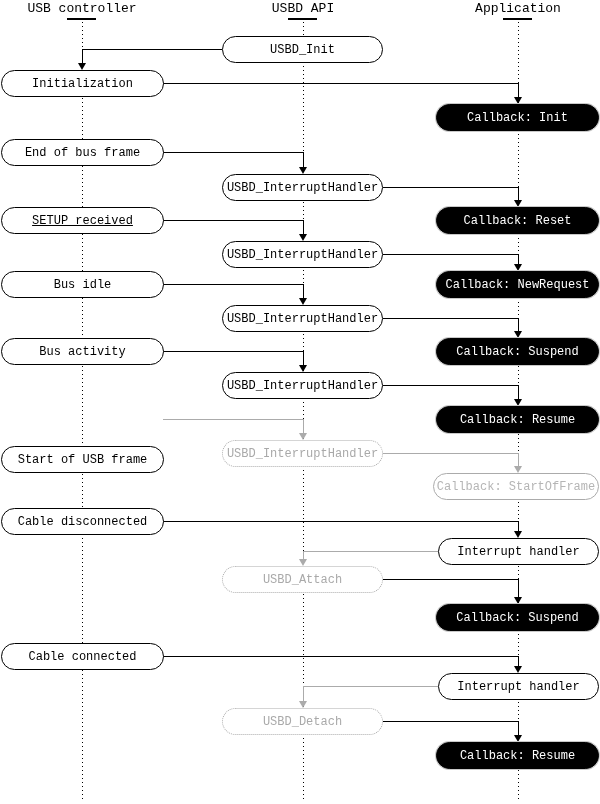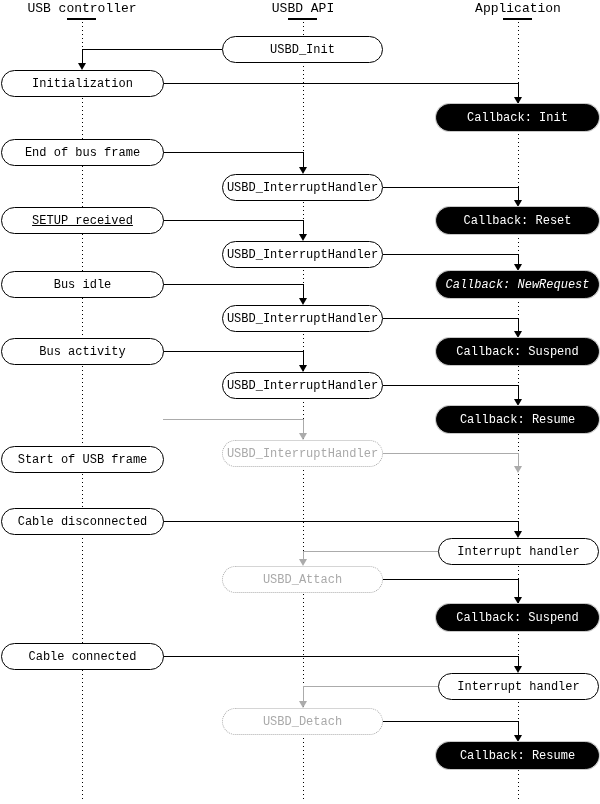--- a/index.html
+++ b/index.html
@@ -113,28 +113,29 @@
 
   <div class="node" style="left:222px;top:36px;width:161px;">USBD_Init</div>
   <div class="node" style="left:1px;top:70px;width:163px;font-family:Liberation Mono, monospace;">Initialization</div>
   <div class="node cb" style="left:436px;top:104px;width:163px;">Callback: Init</div>
   <div class="node" style="left:1px;top:139px;width:163px;">End of bus frame</div>
   <div class="node" style="left:222px;top:174px;width:161px;">USBD_InterruptHandler</div>
   <div class="node" style="left:1px;top:207px;width:163px;text-decoration:underline;">SETUP received</div>
   <div class="node cb" style="left:436px;top:207px;width:163px;">Callback: Reset</div>
   <div class="node" style="left:222px;top:241px;width:161px;">USBD_InterruptHandler</div>
   <div class="node" style="left:1px;top:271px;width:163px;">Bus idle</div>
-  <div class="node cb" style="left:436px;top:271px;width:163px;font-style:italic;">Callback: NewRequest</div>
+  <div class="node cb" style="left:436px;top:271px;width:163px;">Callback: NewRequest</div>
   <div class="node" style="left:222px;top:305px;width:161px;">USBD_InterruptHandler</div>
   <div class="node" style="left:1px;top:338px;width:163px;">Bus activity</div>
   <div class="node cb" style="left:436px;top:338px;width:163px;">Callback: Suspend</div>
   <div class="node" style="left:222px;top:372px;width:161px;">USBD_InterruptHandler</div>
   <div class="node" style="left:1px;top:406px;width:163px;margin-top:40px;">Start of USB frame</div>
   <div class="node cb" style="left:436px;top:406px;width:163px;">Callback: Resume</div>
   <div class="node ghost-dotted" style="left:222px;top:440px;width:161px;">USBD_InterruptHandler</div>
+  <div class="node ghost" style="left:433px;top:473px;width:166px;">Callback: StartOfFrame</div>
   <div class="node" style="left:1px;top:508px;width:163px;">Cable disconnected</div>
   <div class="node" style="left:438px;top:538px;width:161px;">Interrupt handler</div>
   <div class="node ghost-dotted" style="left:222px;top:566px;width:161px;">USBD_Attach</div>
   <div class="node cb" style="left:436px;top:604px;width:163px;">Callback: Suspend</div>
   <div class="node" style="left:1px;top:643px;width:163px;">Cable connected</div>
   <div class="node" style="left:438px;top:673px;width:161px;">Interrupt handler</div>
   <div class="node ghost-dotted" style="left:222px;top:708px;width:161px;">USBD_Detach</div>
   <div class="node cb" style="left:436px;top:742px;width:163px;">Callback: Resume</div>
 
 </div>

